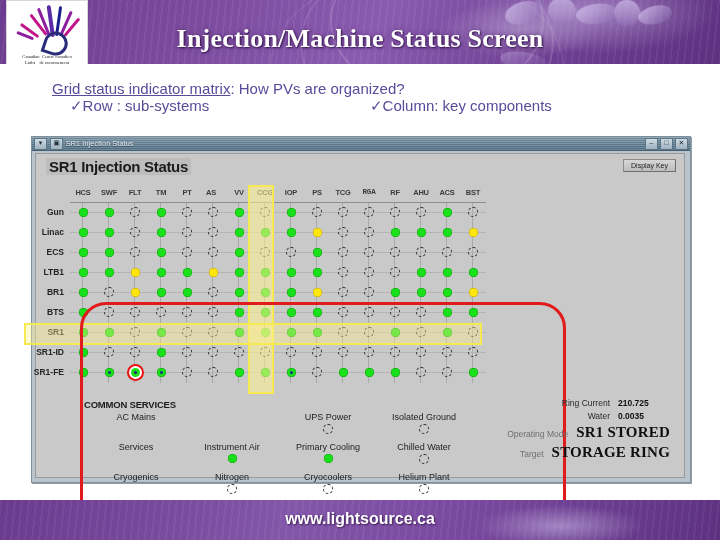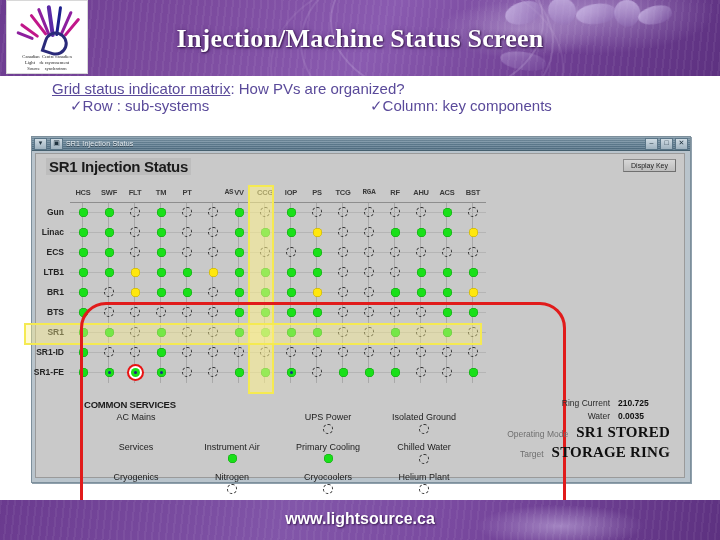--- a/index.html
+++ b/index.html
@@ -5,21 +5,21 @@
   html,body{margin:0;padding:0;}
   body{
     width:720px;height:540px;overflow:hidden;
     background:#ffffff;
     font-family:"Liberation Sans", sans-serif;
   }
   .page{position:relative;width:720px;height:540px;}
 
   
   .banner{
-    position:absolute;left:0;top:0;width:720px;height:76px;
+    position:absolute;left:0;top:0;width:720px;height:64px;
     background:
       radial-gradient(ellipse 180px 60px at 590px 12px, rgba(200,180,225,.55), rgba(120,70,160,0) 70%),
       radial-gradient(ellipse 120px 40px at 520px 30px, rgba(225,215,240,.35), rgba(120,70,160,0) 70%),
       repeating-linear-gradient(96deg, rgba(255,255,255,.055) 0 2px, rgba(0,0,0,0) 2px 7px),
       linear-gradient(120deg,#6b3b8f 0%,#7b4a9d 26%,#8a5bb0 52%,#6f3f93 76%,#5d3180 100%);
     overflow:hidden;
   }
   .banner .swirl{
     position:absolute;border-radius:50%;
     border:2px solid rgba(225,210,240,.20);
@@ -274,21 +274,21 @@
           <div class="vline" style="left: 90px; top: 15px; height: 180px;"></div>
           <div class="vline" style="left: 64px; top: 15px; height: 180px;"></div>
           <div class="vline" style="left: 38px; top: 15px; height: 180px;"></div>
           <div class="vline" style="left: 12px; top: 15px; height: 180px;"></div>
           <div class="ghead" id="grid-head">
             <div class="hcell" style="left: -4px;">HCS</div>
             <div class="hcell" style="left: 22px;">SWF</div>
             <div class="hcell" style="left: 48px;">FLT</div>
             <div class="hcell" style="left: 74px;">TM</div>
             <div class="hcell" style="left: 100px;">PT</div>
-            <div class="hcell" style="left: 142px; font-family: Liberation Mono, monospace;">AS</div>
+            <div class="hcell" style="left: 124px;">AS</div>
             <div class="hcell" style="left: 152px;">VV</div>
             <div class="hcell" style="left: 178px;">CCG</div>
             <div class="hcell" style="left: 204px;">IOP</div>
             <div class="hcell" style="left: 230px;">PS</div>
             <div class="hcell" style="left: 256px;">TCG</div>
             <div class="hcell" style="left: 282px; font-family: Liberation Mono, monospace;">RGA</div>
             <div class="hcell" style="left: 308px;">RF</div>
             <div class="hcell" style="left: 334px;">AHU</div>
             <div class="hcell" style="left: 360px;">ACS</div>
             <div class="hcell" style="left: 386px;">BST</div>

